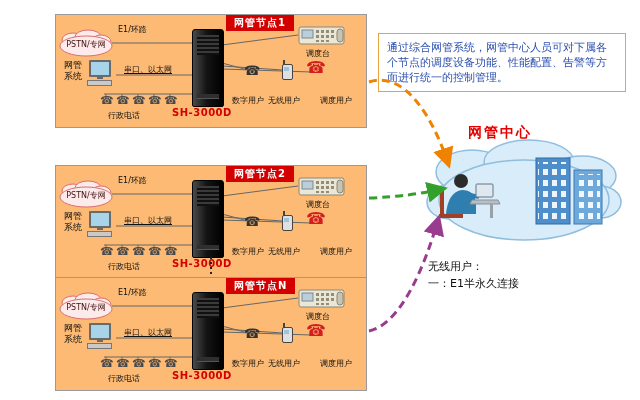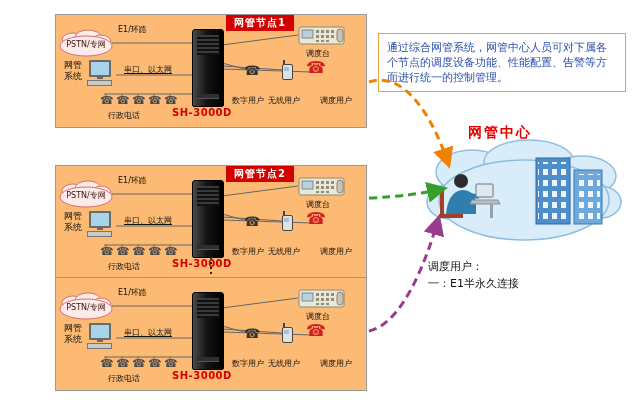--- a/index.html
+++ b/index.html
@@ -231,20 +231,21 @@
             <path d="M82,79 V84"></path>
             <path d="M98,79 V84"></path>
             <path d="M114,79 V84"></path>
         <path d="M166,30 L242,20"></path>
         <path d="M166,48 L192,55"></path>
         <path d="M166,51 L227,55"></path>
         <path d="M166,54 L255,57"></path>
       </g>
     </svg>
 
+    <div class="node-title">网管节点N</div>
 
     <svg class="pstn-cloud" width="56" height="30" viewBox="0 0 56 30">
       <g fill="#fdeaea" stroke="#d97070" stroke-width="1">
         <ellipse cx="15" cy="12" rx="11" ry="7"></ellipse>
         <ellipse cx="30" cy="9" rx="13" ry="7"></ellipse>
         <ellipse cx="43" cy="14" rx="10" ry="7"></ellipse>
         <ellipse cx="28" cy="18" rx="26" ry="10"></ellipse>
       </g>
     </svg>
     <div class="pstn-label">PSTN/专网</div>
@@ -332,21 +333,21 @@
       <path d="M22,80 Q24,58 38,56 Q50,56 52,68 L52,80 Z" fill="#2e7fb0"></path>
       <circle cx="37" cy="47" r="7" fill="#2b2b2b"></circle>
       <path d="M42,60 L55,63" stroke="#2e7fb0" stroke-width="4" fill="none"></path>
       <rect x="52" y="50" width="17" height="13" rx="1" fill="#dfe8ee" stroke="#667788"></rect>
       <path d="M48,66 L74,66 L76,70 L46,70 Z" fill="#b8bec4" stroke="#8a9098"></path>
       <rect x="66" y="70" width="3" height="14" fill="#98a0a8"></rect>
     </g>
   </svg>
 
   <div class="conn-note">
-    <div>调度用户：</div>
+    <div>无线用户：</div>
     <div>一：E1半永久连接</div>
   </div>
 
   <svg class="arrows" width="640" height="400" viewBox="0 0 640 400">
     <defs>
       <marker id="ah1" markerWidth="7" markerHeight="7" refX="5" refY="3.5" orient="auto">
         <path d="M0,0 L7,3.5 L0,7 Z" fill="#ef8200"></path>
       </marker>
       <marker id="ah2" markerWidth="7" markerHeight="7" refX="5" refY="3.5" orient="auto">
         <path d="M0,0 L7,3.5 L0,7 Z" fill="#33a02c"></path>

